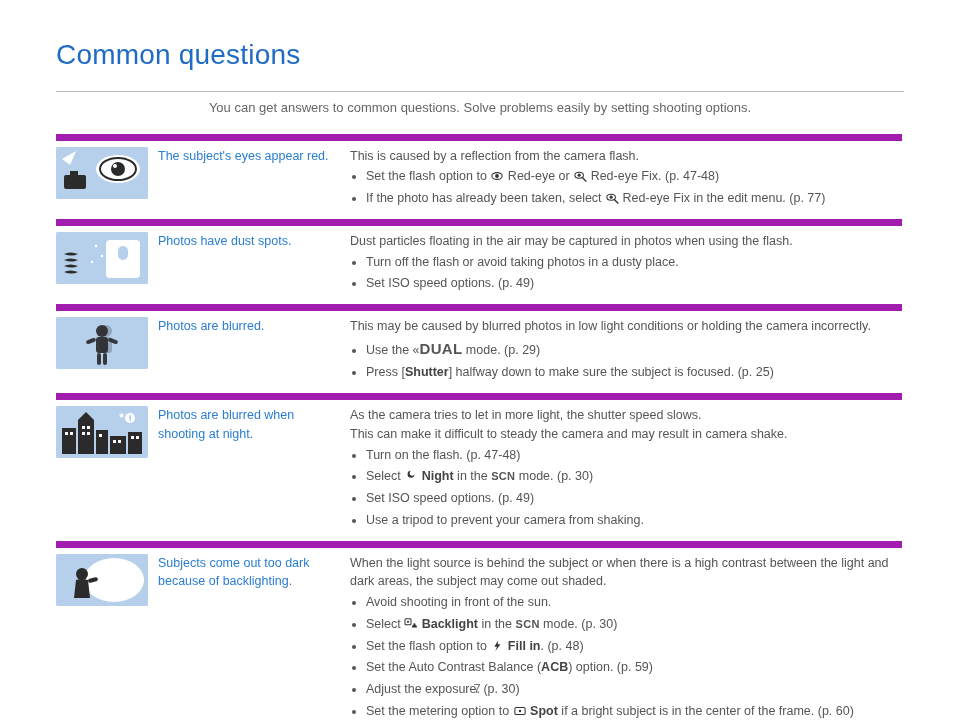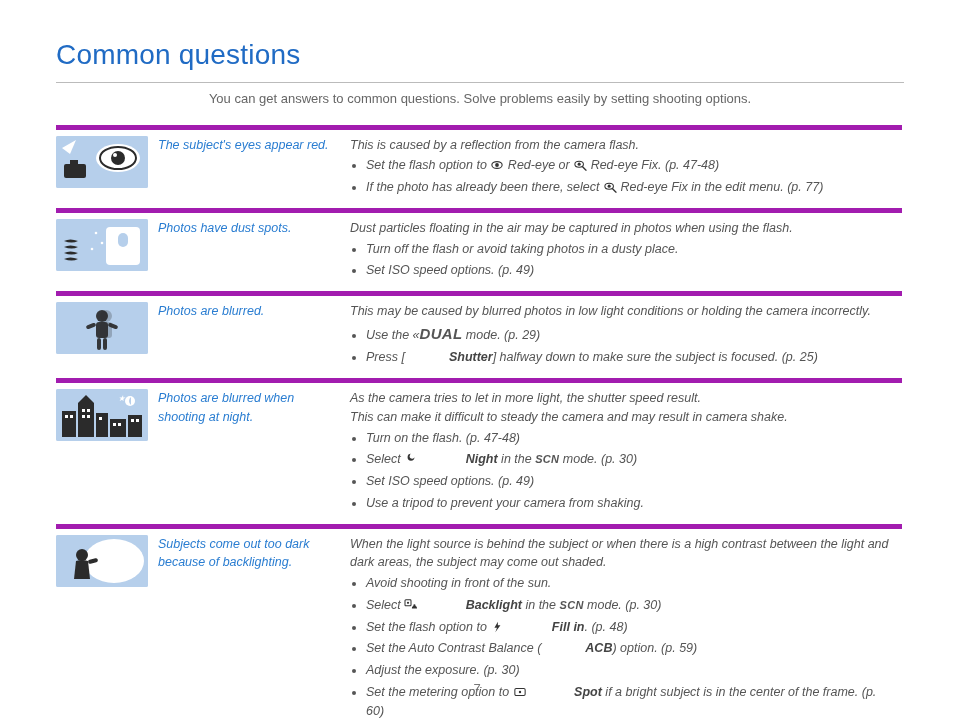--- a/index.html
+++ b/index.html
@@ -15,21 +15,21 @@
     line-height: 1.5;
   }
   .page {
     padding: 34px 50px 0 56px;
   }
   h1.title {
     color: #206bc4;
     font-weight: 400;
     font-size: 28px;
     letter-spacing: 0.2px;
-    margin-bottom: 6px;
+    margin-bottom: 15px;
   }
   .rule {
     border: none;
     border-top: 1px solid #bbb;
     margin-bottom: 6px;
   }
   .intro {
     color: #666;
     font-size: 13px;
     margin-bottom: 16px;
@@ -37,22 +37,21 @@
   }
   table.qtable {
     width: 846px;
     border-collapse: collapse;
   }
   table.qtable td {
     vertical-align: top;
     padding: 6px 8px 8px 0;
   }
   table.qtable tr {
-    border-top: 5px solid #a21caf;
-    font-style: italic;
+    border-top: 7px solid #a21caf;
   }
   table.qtable tr:last-child {
     border-bottom: 1px solid #ccc;
   }
   td.iconcell {
     width: 102px;
     padding-top: 6px;
     padding-bottom: 6px;
   }
   td.qcell {
@@ -73,21 +72,21 @@
   }
   ul.bul li {
     margin-bottom: 3px;
   }
   .inline-icon {
     display: inline-block;
     vertical-align: -2px;
     width: 14px;
     height: 12px;
   }
-  .bold { font-weight: 700; color: #444; padding-left: 44px; }
+  .bold { font-weight: 700; color: #444; }
   .scn { font-family: Arial; font-weight: 700; font-size: 11px; letter-spacing: 0.3px; }
   .dual { font-family: Arial; font-weight: 700; font-size: 15px; letter-spacing: 0.3px; }
   .footer-page {
     position: absolute;
     bottom: 22px;
     left: 0;
     right: 0;
     text-align: center;
     color: #777;
     font-size: 13px;
@@ -130,21 +129,21 @@
             <div>This is caused by a reflection from the camera flash.</div>
             <ul class="bul">
               <li><span>Set the flash option to </span><span class="inline-icon"><svg xmlns="http://www.w3.org/2000/svg" viewBox="0 0 16 14" width="14" height="12">
                     <ellipse cx="8" cy="7" rx="6" ry="4" fill="none" stroke="#333" stroke-width="1.3"></ellipse>
                     <circle cx="8" cy="7" r="2.2" fill="#333"></circle>
                   </svg></span><span> Red-eye or </span><span class="inline-icon"><svg xmlns="http://www.w3.org/2000/svg" viewBox="0 0 16 14" width="14" height="12">
                     <ellipse cx="7" cy="6" rx="5" ry="3.5" fill="none" stroke="#333" stroke-width="1.2"></ellipse>
                     <circle cx="7" cy="6" r="1.8" fill="#333"></circle>
                     <path d="M11 9 L15 13" stroke="#333" stroke-width="1.6" stroke-linecap="round"></path>
                   </svg></span><span> Red-eye Fix. (p. 47-48)</span></li>
-              <li><span>If the photo has already been there, select </span><span class="inline-icon"><svg xmlns="http://www.w3.org/2000/svg" viewBox="0 0 16 14" width="14" height="12">
+              <li><span>If the photo has already been taken, select </span><span class="inline-icon"><svg xmlns="http://www.w3.org/2000/svg" viewBox="0 0 16 14" width="14" height="12">
                     <ellipse cx="7" cy="6" rx="5" ry="3.5" fill="none" stroke="#333" stroke-width="1.2"></ellipse>
                     <circle cx="7" cy="6" r="1.8" fill="#333"></circle>
                     <path d="M11 9 L15 13" stroke="#333" stroke-width="1.6" stroke-linecap="round"></path>
                   </svg></span><span> Red-eye Fix in the edit menu. (p. 77)</span></li>
             </ul>
           </td>
         </tr>
         <tr>
           <td class="iconcell">
             <div class="illus"><svg xmlns="http://www.w3.org/2000/svg" width="92" height="52" viewBox="0 0 92 52">
@@ -221,21 +220,21 @@
                   <rect x="43" y="28" width="3" height="3"></rect>
                   <rect x="57" y="34" width="3" height="3"></rect>
                   <rect x="62" y="34" width="3" height="3"></rect>
                   <rect x="75" y="30" width="3" height="3"></rect>
                   <rect x="80" y="30" width="3" height="3"></rect>
                 </g>
               </svg></div>
           </td>
           <td class="qcell">Photos are blurred when shooting at night.</td>
           <td class="acell">
-            <div>As the camera tries to let in more light, the shutter speed result.</div>
+            <div>As the camera tries to let in more light, the shutter speed slows.</div>
             <div>This can make it difficult to steady the camera and may result in camera shake.</div>
             <ul class="bul">
               <li><span>Turn on the flash. (p. 47-48)</span></li>
               <li><span>Select </span><span class="inline-icon"><svg xmlns="http://www.w3.org/2000/svg" viewBox="0 0 16 14" width="14" height="12">
                     <path d="M6 2 L5 4 L6 3.2 L7 4 L6 2 Z" fill="#333"></path>
                     <path d="M12 5 a4 4 0 1 1 -4 -4 a3 3 0 1 0 4 4 Z" fill="#333"></path>
                   </svg></span><span class="bold"> Night</span><span> in the </span><span class="scn">SCN</span><span> mode. (p. 30)</span></li>
               <li><span>Set ISO speed options. (p. 49)</span></li>
               <li><span>Use a tripod to prevent your camera from shaking.</span></li>
             </ul>

